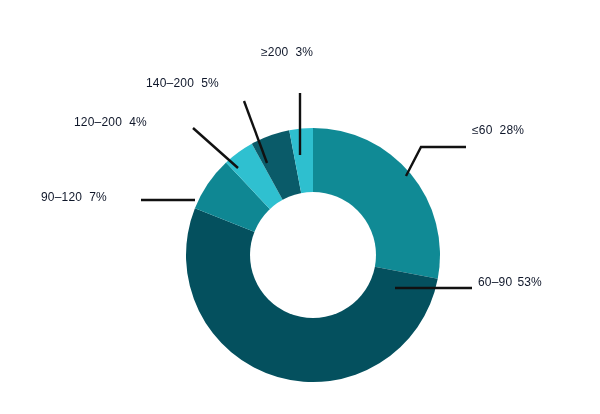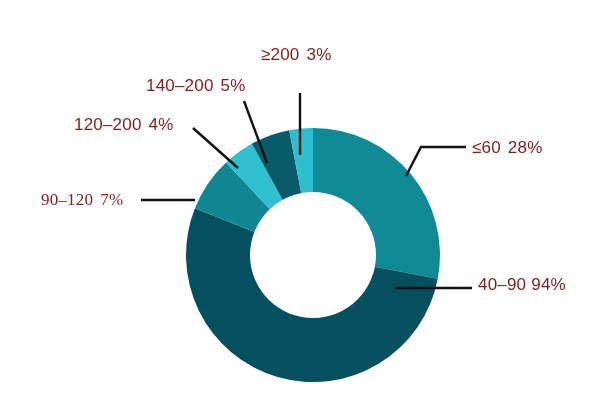--- a/index.html
+++ b/index.html
@@ -24,44 +24,44 @@
     position: absolute;
     left: 0;
     top: 0;
     width: 600px;
     height: 414px;
     display: block;
   }
   .label {
     position: absolute;
     white-space: nowrap;
-    color: #7f1d1d;
-    font-size: 17px;
+    color: #0f172a;
+    font-size: 12px;
     font-weight: 500;
     letter-spacing: 0.2px;
     line-height: 1;
     text-align: center;
   }
   .label .cat {
     font-weight: 500;
   }
   .label .pct {
     font-weight: 500;
     margin-left: 7px;
   }
   .label.tight .pct {
     margin-left: 5px;
   }
   
-  #label-le60   { left: 472px; top: 124px; margin-top: 15px; }
+  #label-le60   { left: 472px; top: 124px; }
   #label-60-90  { left: 478px; top: 276px; }
   #label-ge200  { left: 261px; top: 46px;  }
   #label-140200 { left: 146px; top: 69px; margin-top: 8px;  }
   #label-120140 { left: 74px;  top: 116px; }
-  #label-90120  { left: 41px;  top: 191px; font-family: Liberation Serif, serif; }
+  #label-90120  { left: 41px;  top: 191px; }
 </style>
 </head>
 <body>
 
 <div id="chart-root" style="background: rgb(255, 255, 255);">
 
   <svg id="donut-svg" viewBox="0 0 600 414">
     <g id="slices">
         <path d="M 313 255 L 313.00 128.00 A 127 127 0 0 1 437.75 278.80 Z" fill="#108a95"></path>
         <path d="M 313 255 L 437.75 278.80 A 127 127 0 1 1 194.92 208.25 Z" fill="#04505e"></path>
@@ -79,21 +79,21 @@
       <path id="leader-140-200" d="M 267 163 L 244 101"></path>
       <path id="leader-ge200" d="M 300 155 L 300 93"></path>
     </g>
   </svg>
 
   <div class="label" id="label-le60">
     <span class="cat">≤60</span><span class="pct">28%</span>
   </div>
 
   <div class="label tight" id="label-60-90">
-    <span class="cat">40–90</span><span class="pct">94%</span>
+    <span class="cat">60–90</span><span class="pct">53%</span>
   </div>
 
   <div class="label" id="label-ge200">
     <span class="cat">≥200</span><span class="pct">3%</span>
   </div>
 
   <div class="label" id="label-140200">
     <span class="cat">140–200</span><span class="pct">5%</span>
   </div>
 

